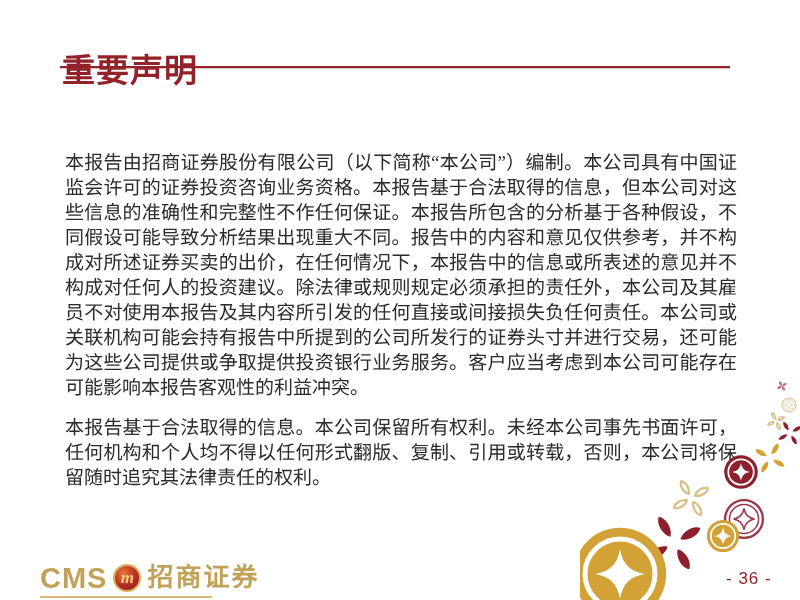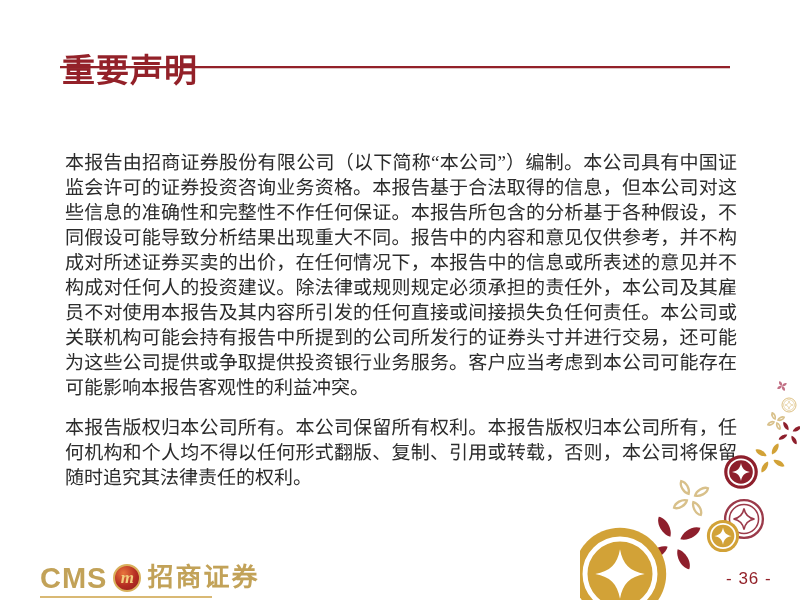--- a/index.html
+++ b/index.html
@@ -58,21 +58,21 @@
 </head>
 <body>
 
 <div class="slide">
 
   <h1 class="page-title">重要声明</h1>
   <div class="title-rule"></div>
 
   <div class="body-text">
     <p>本报告由招商证券股份有限公司（以下简称“本公司”）编制。本公司具有中国证监会许可的证券投资咨询业务资格。本报告基于合法取得的信息，但本公司对这些信息的准确性和完整性不作任何保证。本报告所包含的分析基于各种假设，不同假设可能导致分析结果出现重大不同。报告中的内容和意见仅供参考，并不构成对所述证券买卖的出价，在任何情况下，本报告中的信息或所表述的意见并不构成对任何人的投资建议。除法律或规则规定必须承担的责任外，本公司及其雇员不对使用本报告及其内容所引发的任何直接或间接损失负任何责任。本公司或关联机构可能会持有报告中所提到的公司所发行的证券头寸并进行交易，还可能为这些公司提供或争取提供投资银行业务服务。客户应当考虑到本公司可能存在可能影响本报告客观性的利益冲突。</p>
-    <p>本报告版权归本公司所有。本公司保留所有权利。本报告版权归本公司所有，任何机构和个人均不得以任何形式翻版、复制、引用或转载，否则，本公司将保留随时追究其法律责任的权利。</p>
+    <p>本报告基于合法取得的信息。本公司保留所有权利。未经本公司事先书面许可，任何机构和个人均不得以任何形式翻版、复制、引用或转载，否则，本公司将保留随时追究其法律责任的权利。</p>
   </div>
 
   <svg class="decor" viewBox="580 370 220 230" aria-hidden="true">
     <defs>
       <path id="petal" d="M0,-3.5 C2.6,-6 3,-12 0,-14.5 C-3,-12 -2.6,-6 0,-3.5 Z"></path>
       <g id="flower4">
         <use href="#petal" transform="rotate(45)"></use>
         <use href="#petal" transform="rotate(135)"></use>
         <use href="#petal" transform="rotate(225)"></use>
         <use href="#petal" transform="rotate(315)"></use>

